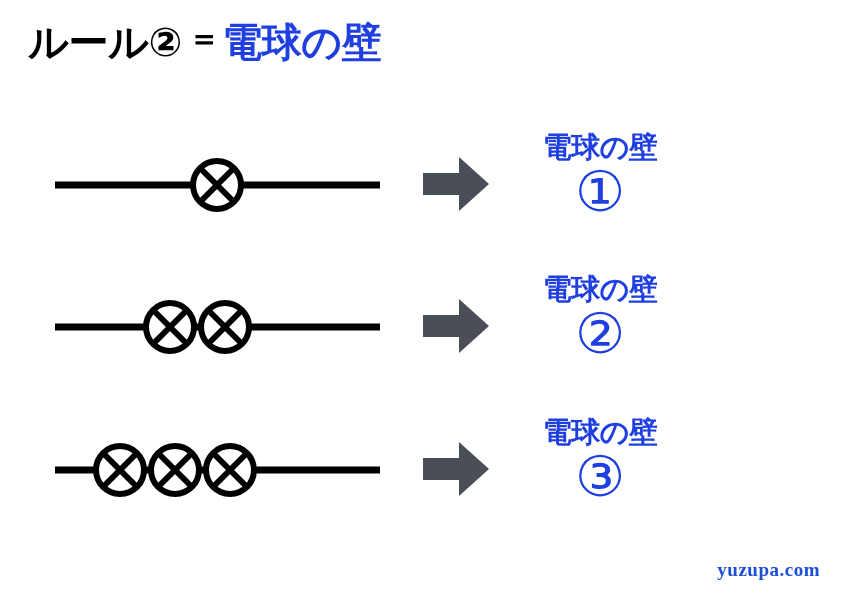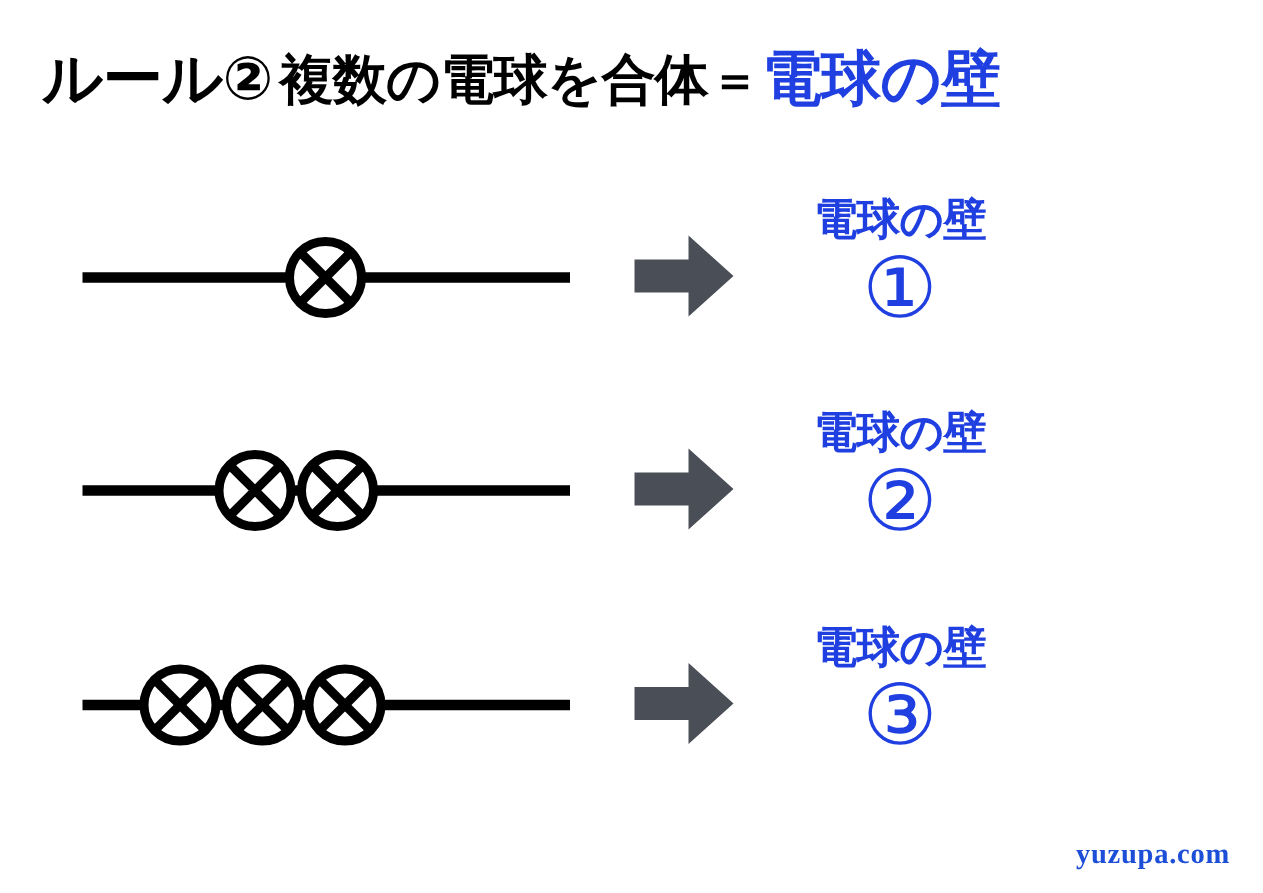--- a/index.html
+++ b/index.html
@@ -16,21 +16,20 @@
   }
 
   
   .title-bar {
     position: absolute;
     left: 28px;
     top: 22px;
     width: 790px;
     height: 62px;
     display: flex;
-    align-items: center;
     white-space: nowrap;
   }
   .title-black {
     font-size: 40px;
     font-weight: 700;
     color: #000000;
     letter-spacing: -0.5px;
     line-height: 1;
   }
   .title-rule-num {
@@ -127,21 +126,20 @@
     color: #1d4ed8;
     letter-spacing: 0.5px;
   }
 </style>
 </head>
 <body>
 
 <div class="title-bar">
   <span class="title-black">ルール</span>
   <span class="title-rule-num">②</span>
-  <span class="title-mid">複数の電球を合体</span>
   <span class="title-eq">＝</span>
   <span class="title-blue">電球の壁</span>
 </div>
 
 <div class="row row-1">
 
   <div class="circuit">
     <svg width="335" height="110" viewBox="0 0 335 110" xmlns="http://www.w3.org/2000/svg">
       <line x1="5" y1="55" x2="330" y2="55" stroke="#000000" stroke-width="7"></line>
       <g>

